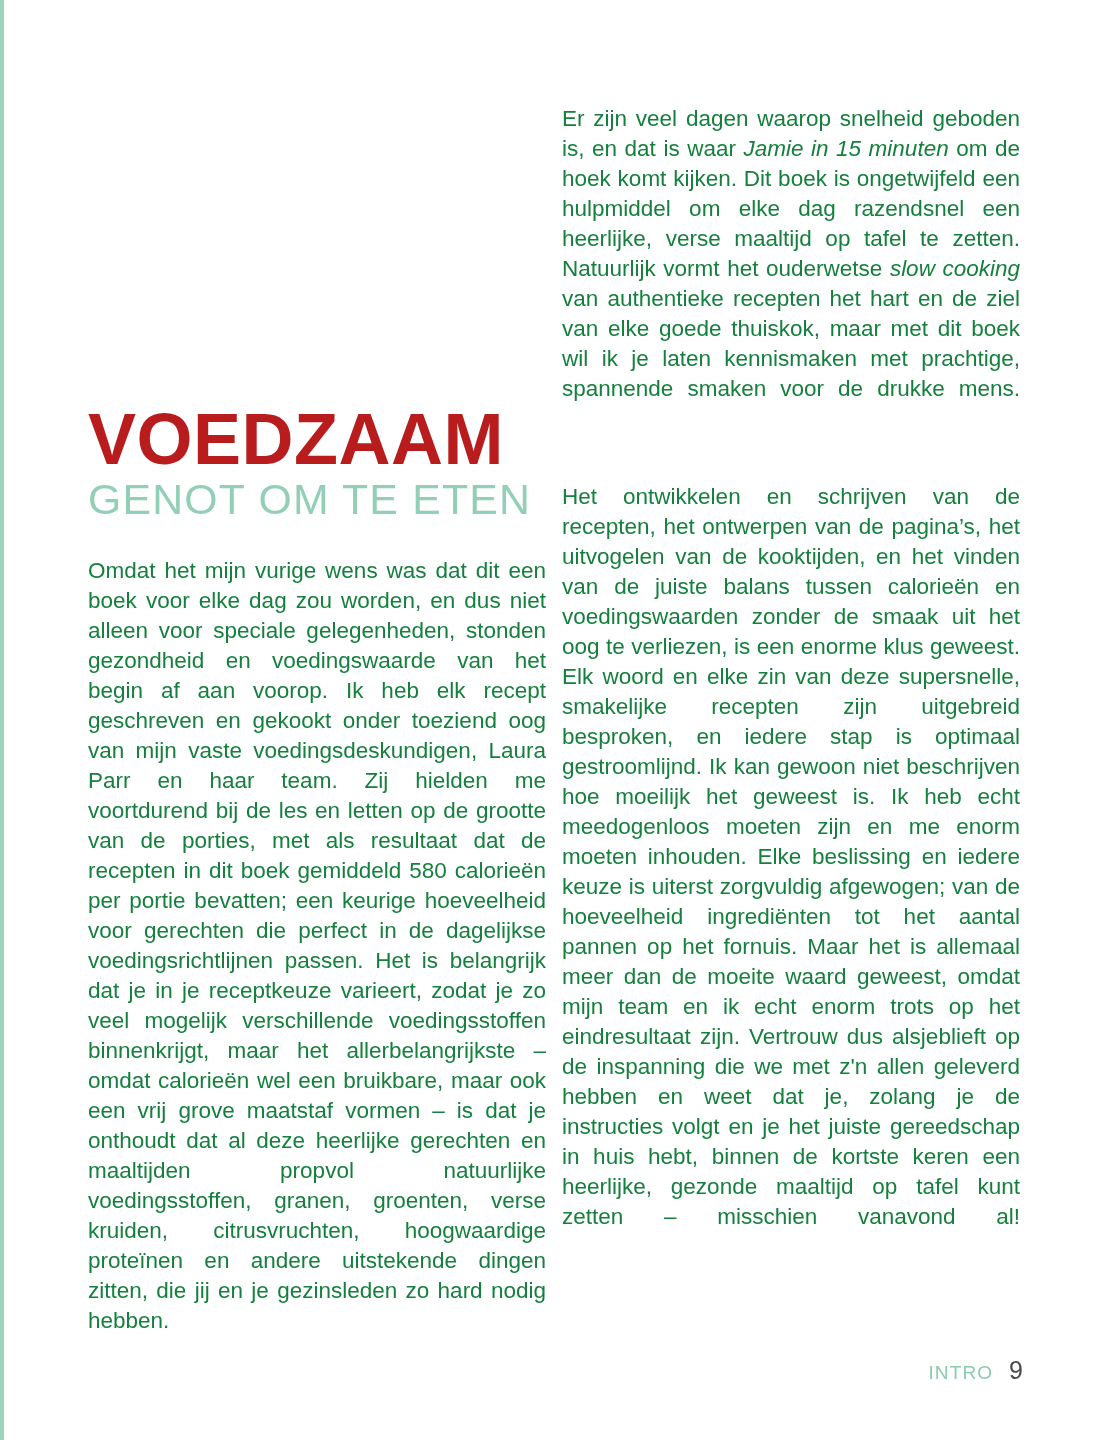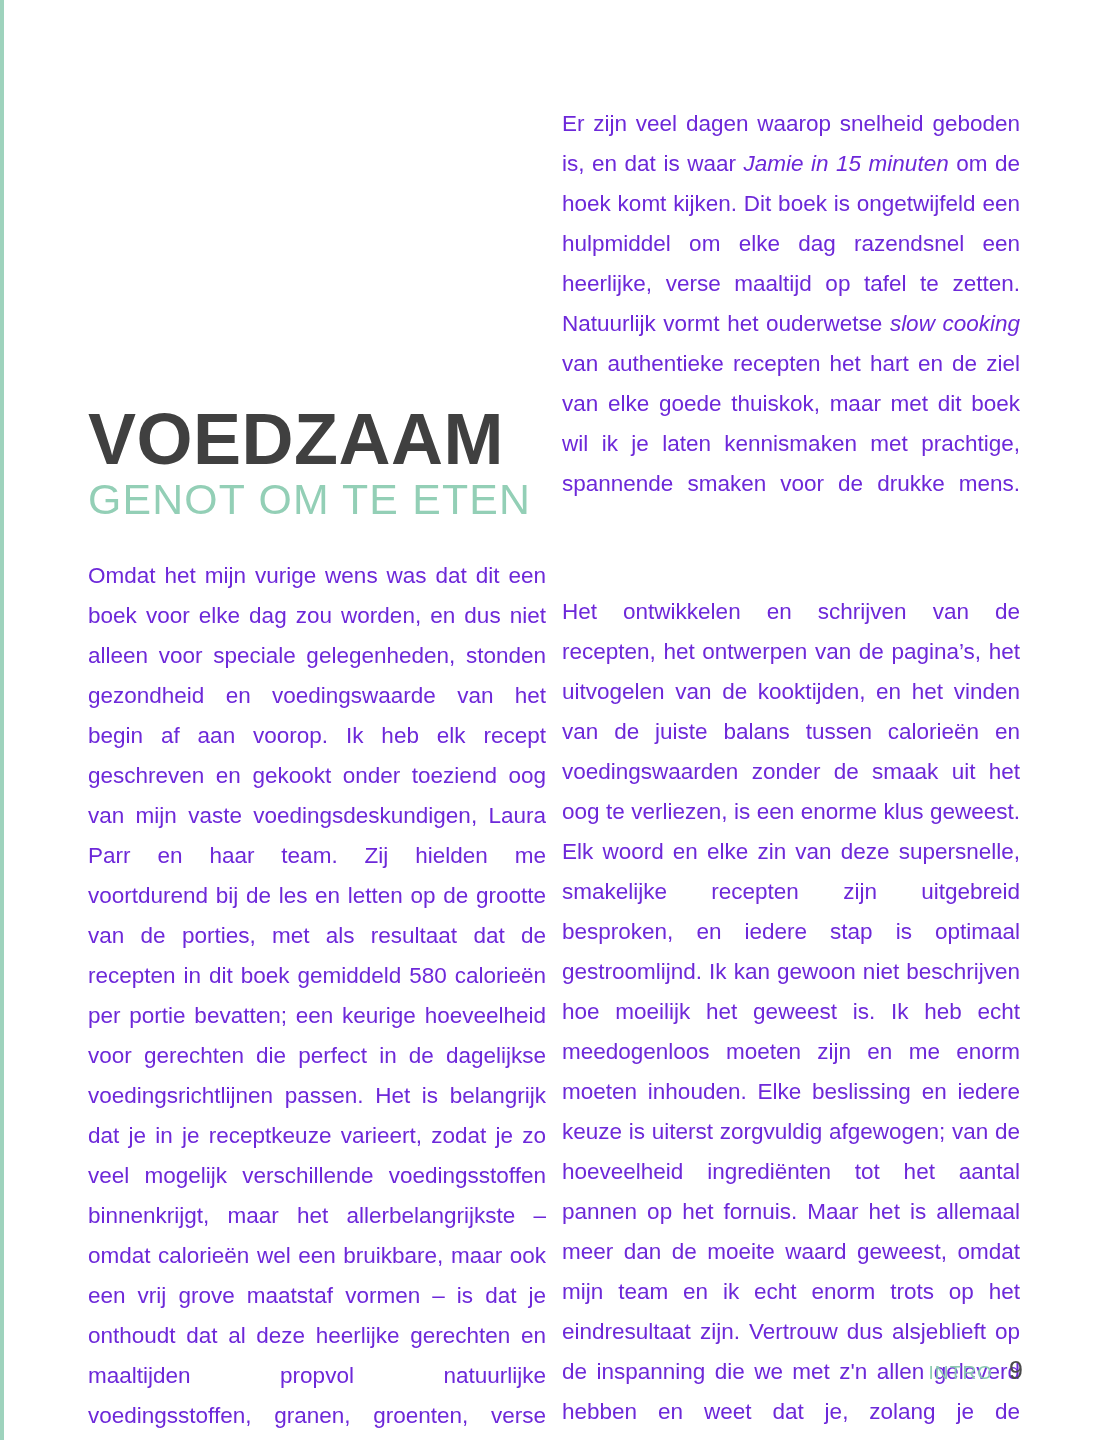--- a/index.html
+++ b/index.html
@@ -47,21 +47,21 @@
   
 
   .masthead { margin-bottom: 34px; }
 
   .title-main {
     font-family: "Liberation Sans", sans-serif;
     font-size: 72px;
     font-weight: 700;
     letter-spacing: 0.5px;
     line-height: 0.98;
-    color: #404040;
+    color: #b91c1c;
     text-transform: uppercase;
     white-space: nowrap;
   }
 
   .title-sub {
     font-family: "Liberation Sans", sans-serif;
     font-size: 43px;
     font-weight: 300;
     letter-spacing: 1.2px;
     line-height: 1.06;
@@ -72,22 +72,22 @@
     transform: scaleX(0.995);
     transform-origin: left center;
   }
 
   
 
   .para {
     font-family: "Liberation Sans", sans-serif;
     font-size: 22.5px;
     font-weight: 300;
-    line-height: 40px;
-    color: #6d28d9;
+    line-height: 30px;
+    color: #15803d;
     text-align: justify;
     text-justify: inter-word;
     -webkit-hyphens: manual;
     hyphens: manual;
   }
 
   .para + .para { margin-top: 48px; }
 
   .para em {
     font-style: italic;

